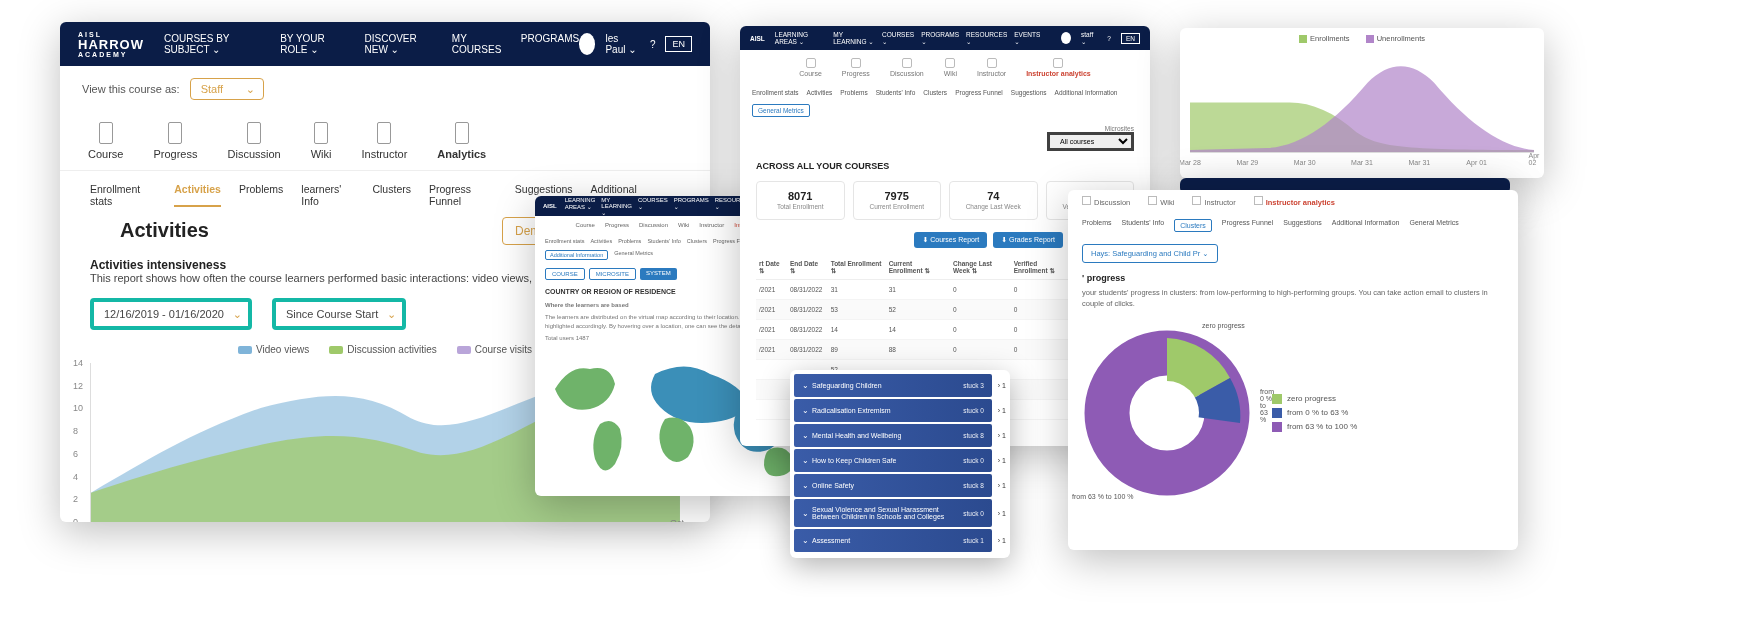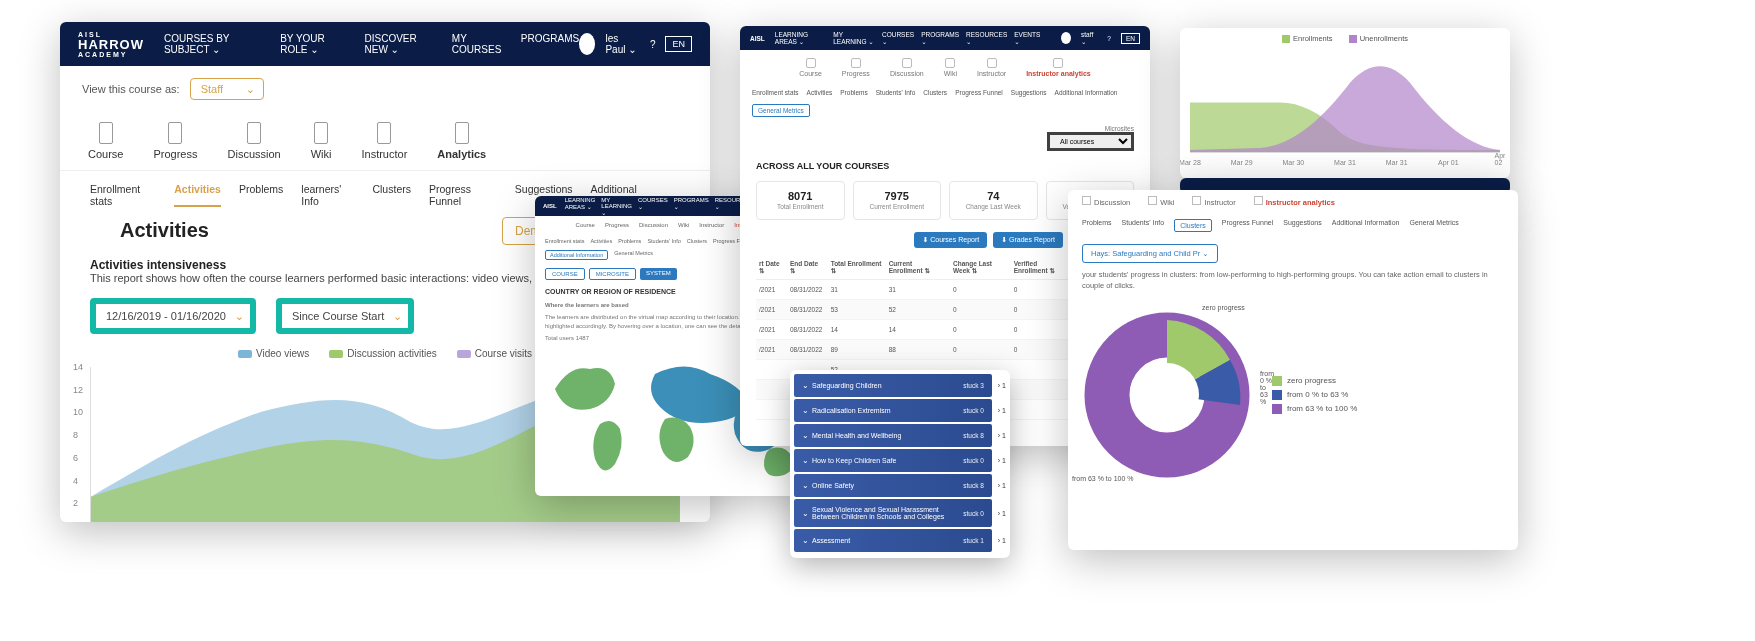--- a/index.html
+++ b/index.html
@@ -25,21 +25,21 @@
 #pa .tabs .active{font-weight:bold}
 #pa .subtabs{display:flex;gap:18px;padding:12px 30px 6px;font-size:10.5px;color:#333}
 #pa .subtabs .on{color:#d7a24a;border-bottom:2px solid #d7a24a;padding-bottom:4px;font-weight:bold}
 #pa h2{font-size:20px;padding:6px 30px;color:#222}
 #pa .row{display:flex;align-items:center;padding:0 30px}
 #pa .course-sel{margin-left:auto;border:1px solid #d7a24a;border-radius:4px;padding:6px 90px 6px 12px;color:#d7a24a;font-size:12px;position:relative}
 #pa .course-sel::after{content:"⌄";position:absolute;right:8px;color:#d7a24a}
 #pa .sect{padding:10px 30px;font-size:11px;color:#444}
 #pa .sect b{font-size:12px;color:#222}
 #pa .datebox{display:flex;gap:20px;padding:4px 30px}
-#pa .datebox span{border:6px solid #14b8a6;border-radius:4px;padding:6px 24px 6px 10px;font-size:11px;color:#444;position:relative}
+#pa .datebox span{border:4px solid #14b8a6;border-radius:4px;padding:6px 24px 6px 10px;font-size:11px;color:#444;position:relative}
 #pa .datebox span::after{content:"⌄";position:absolute;right:6px;color:#d7a24a}
 #pa .legend{display:flex;gap:20px;justify-content:center;font-size:10px;color:#555;padding:10px 0 4px}
 #pa .dot{display:inline-block;width:14px;height:8px;border-radius:2px;margin-right:4px;vertical-align:middle}
 #pa .chart{height:160px;margin:4px 30px;position:relative;border-left:1px solid #ddd;border-bottom:1px solid #ddd}
 #pa .chart svg{position:absolute;inset:0}
 #pa .xl{position:absolute;bottom:-16px;font-size:9px;color:#888;transform:translateX(-50%)}
 #pa .yl{position:absolute;left:-18px;font-size:9px;color:#888;transform:translateY(50%)}
 #pa .checks{display:flex;gap:20px;justify-content:center;font-size:10px;color:#555;padding:6px}
 
 #pb{left:535px;top:196px;width:290px;height:300px;font-size:7px}
@@ -80,21 +80,21 @@
 #pac{left:790px;top:370px;width:220px;font-size:7px}
 #pac .item{display:flex;align-items:center;background:linear-gradient(90deg,#3a5ca8,#2b4a8f);color:#fff;padding:7px 8px;margin-bottom:2px;border-radius:2px}
 #pac .item .l{width:10px;font-size:8px}
 #pac .item .t{flex:1;font-size:7px}
 #pac .item .r{font-size:6.5px;opacity:.9}
 
 #pac .row{display:flex;align-items:center;gap:6px;margin-bottom:2px}
 #pac .row .item{flex:1;margin:0}
 #pac .row .ext{font-size:7px;color:#333;display:flex;align-items:center;gap:2px}
 
-#pd{left:1180px;top:28px;width:330px;height:150px;background:#fff}
+#pd{left:1180px;top:28px;width:364px;height:150px;background:#fff}
 #pd .leg{display:flex;gap:16px;justify-content:center;font-size:7.5px;padding:6px;color:#555}
 #pd .leg i{display:inline-block;width:8px;height:8px;margin-right:3px;vertical-align:middle}
 #pd .ch{height:100px;margin:4px 10px;position:relative;border-bottom:1px solid #ddd}
 #pd .xl{position:absolute;bottom:-14px;font-size:7px;color:#888;transform:translateX(-50%)}
 
 #pdark{left:1180px;top:178px;width:330px;height:16px;background:#0b1d47}
 
 #pe{left:1068px;top:190px;width:450px;height:360px;font-size:8px}
 #pe .tabs{display:flex;gap:18px;padding:6px 14px;font-size:7.5px;color:#666}
 #pe .tabs .on{color:#c43;font-weight:bold}
@@ -482,20 +482,21 @@
       <span>Students' Info</span>
       <span class="on">Clusters</span>
       <span>Progress Funnel</span>
       <span>Suggestions</span>
       <span>Additional Information</span>
       <span>General Metrics</span>
     </div>
   <div class="selrow">
       <span>Hays: Safeguarding and Child Pr ⌄</span>
     </div>
+  <h4>' progress</h4>
   <p>your students' progress in clusters: from low-performing to high-performing groups. You can take action email to clusters in couple of clicks.</p>
   <div class="donut-wrap">
     <div class="donut">
       <svg viewBox="0 0 170 170" width="170" height="170">
         <circle cx="85" cy="85" r="60" fill="none" stroke="#8e5bb5" stroke-width="45"></circle>
         <path d="M85,85 L85,10 A75,75 0 0,1 148,50 Z" fill="#9fc96a"></path>
         <path d="M85,85 L148,50 A75,75 0 0,1 158,95 Z" fill="#3a5ca8"></path>
         <circle cx="85" cy="85" r="32" fill="#fff"></circle>
       </svg>
       <span class="lbl" style="top:-6px;left:120px">zero progress</span>

